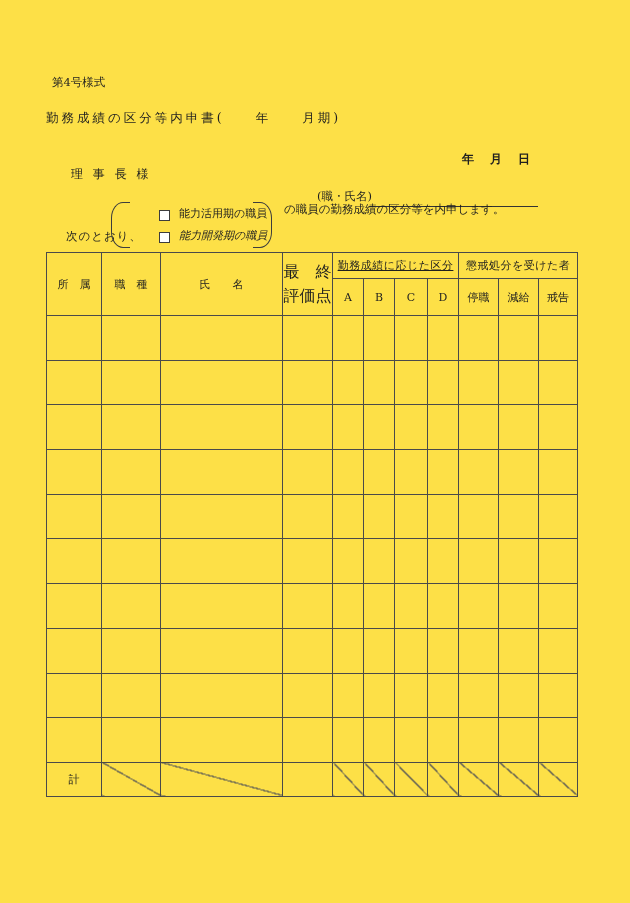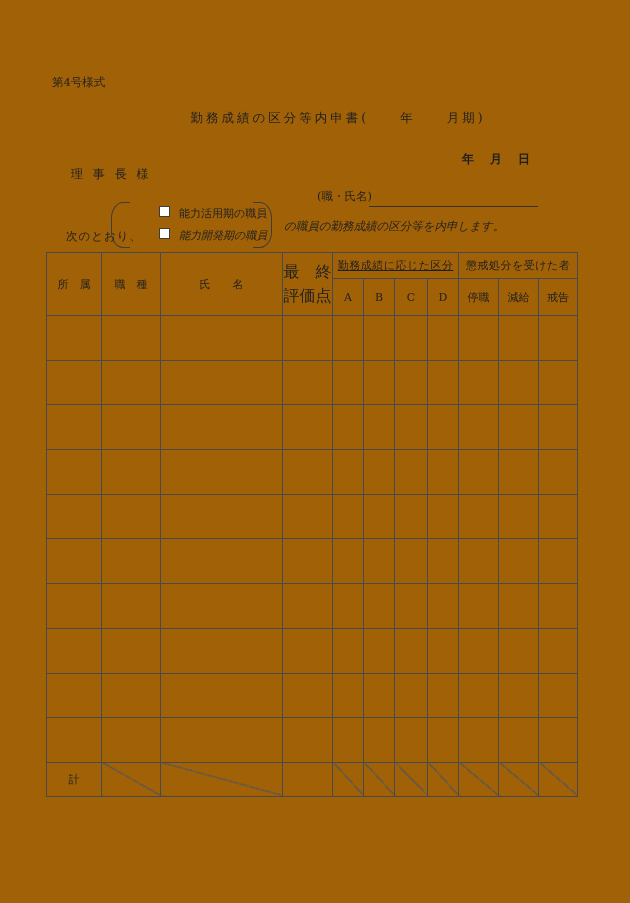--- a/index.html
+++ b/index.html
@@ -1,37 +1,37 @@
 <!DOCTYPE html>
 <html><head>
 <meta charset="utf-8">
 <style>
   html,body { margin:0; padding:0; background:#fff; }
   .page {
-    position:relative; width:630px; height:903px; background:#a16207;
+    position:relative; width:630px; height:903px; background:#fde047;
     font-family:"DejaVu Serif","Liberation Serif",serif; color:#1f1f1f;
     overflow:hidden;
   }
   .abs { position:absolute; white-space:nowrap; }
 
   .form-number { left:52px; top:75px; font-size:11.5px; }
-  .doc-title  { left:0; right:0; top:110px; text-align:center; font-size:12.5px; letter-spacing:3px;margin-left:46px; }
+  .doc-title  { left:0; right:0; top:110px; font-size:12.5px; letter-spacing:3px;margin-left:46px; }
   .date-line  { left:462px; top:151px; font-size:12px; letter-spacing:2px;font-weight:bold; }
   .addressee  { left:71px;  top:166px; font-size:12px; letter-spacing:3px; }
   .pos-name   { left:317px; top:189px; font-size:11.5px; }
   .name-underline { left:369px; top:189px; width:169px; height:17px; border-bottom:1px solid #333; }
   .intro-prefix { left:66px;  top:219px; font-size:11.5px; letter-spacing:1px;margin-top:10px; }
-  .intro-suffix { left:284px; top:219px; font-size:11.5px;font-style:italic; }
+  .intro-suffix { left:284px; top:202px; font-size:11.5px; }
 
   .paren { position:absolute; top:202px; height:44px; width:18px; }
   .paren-left  { left:111px; border:1px solid #3d3d3d; border-right:none;
                  border-top-left-radius:12px 16px; border-bottom-left-radius:12px 16px; }
   .paren-right { left:253px; border:1px solid #3d3d3d; border-left:none;
                  border-top-right-radius:12px 16px; border-bottom-right-radius:12px 16px; }
-  .option-row { position:absolute; left:127px; height:15px; display:flex; align-items:flex-start; font-size:11px;padding-left:32px; }
+  .option-row { position:absolute; left:127px; height:15px; display:flex; align-items:flex-end; font-size:11px;padding-left:32px; }
   .option-row.first  { top:206px; }
   .option-row.second { top:228px;font-style:italic; }
   .cb { width:9px; height:9px; border:1px solid #3d3d3d; background:#fff; margin-right:9px; flex:0 0 auto; }
 
   table.form-table {
     position:absolute; left:46px; top:252px; width:531px;
     border-collapse:collapse; table-layout:fixed;
   }
   .form-table th, .form-table td {
     border:1px solid #4a4a4a; padding:0; margin:0;

